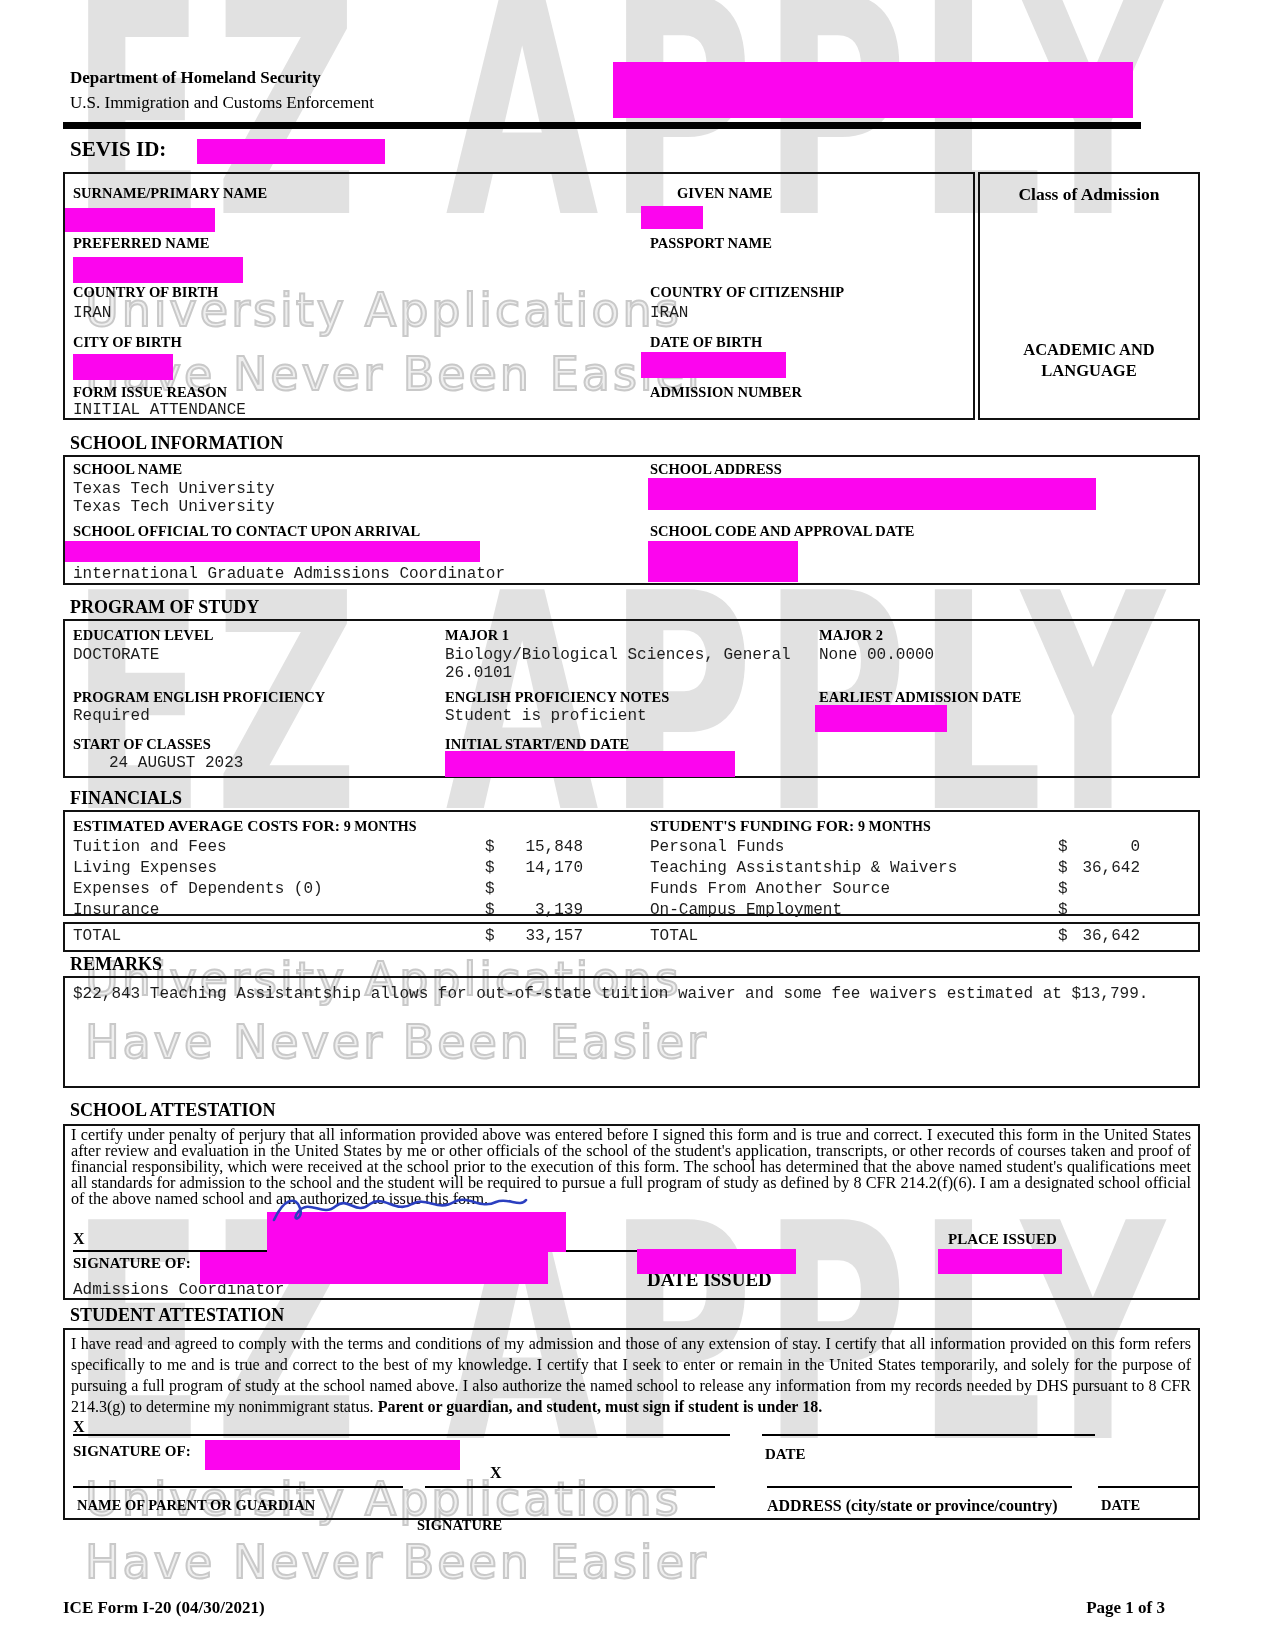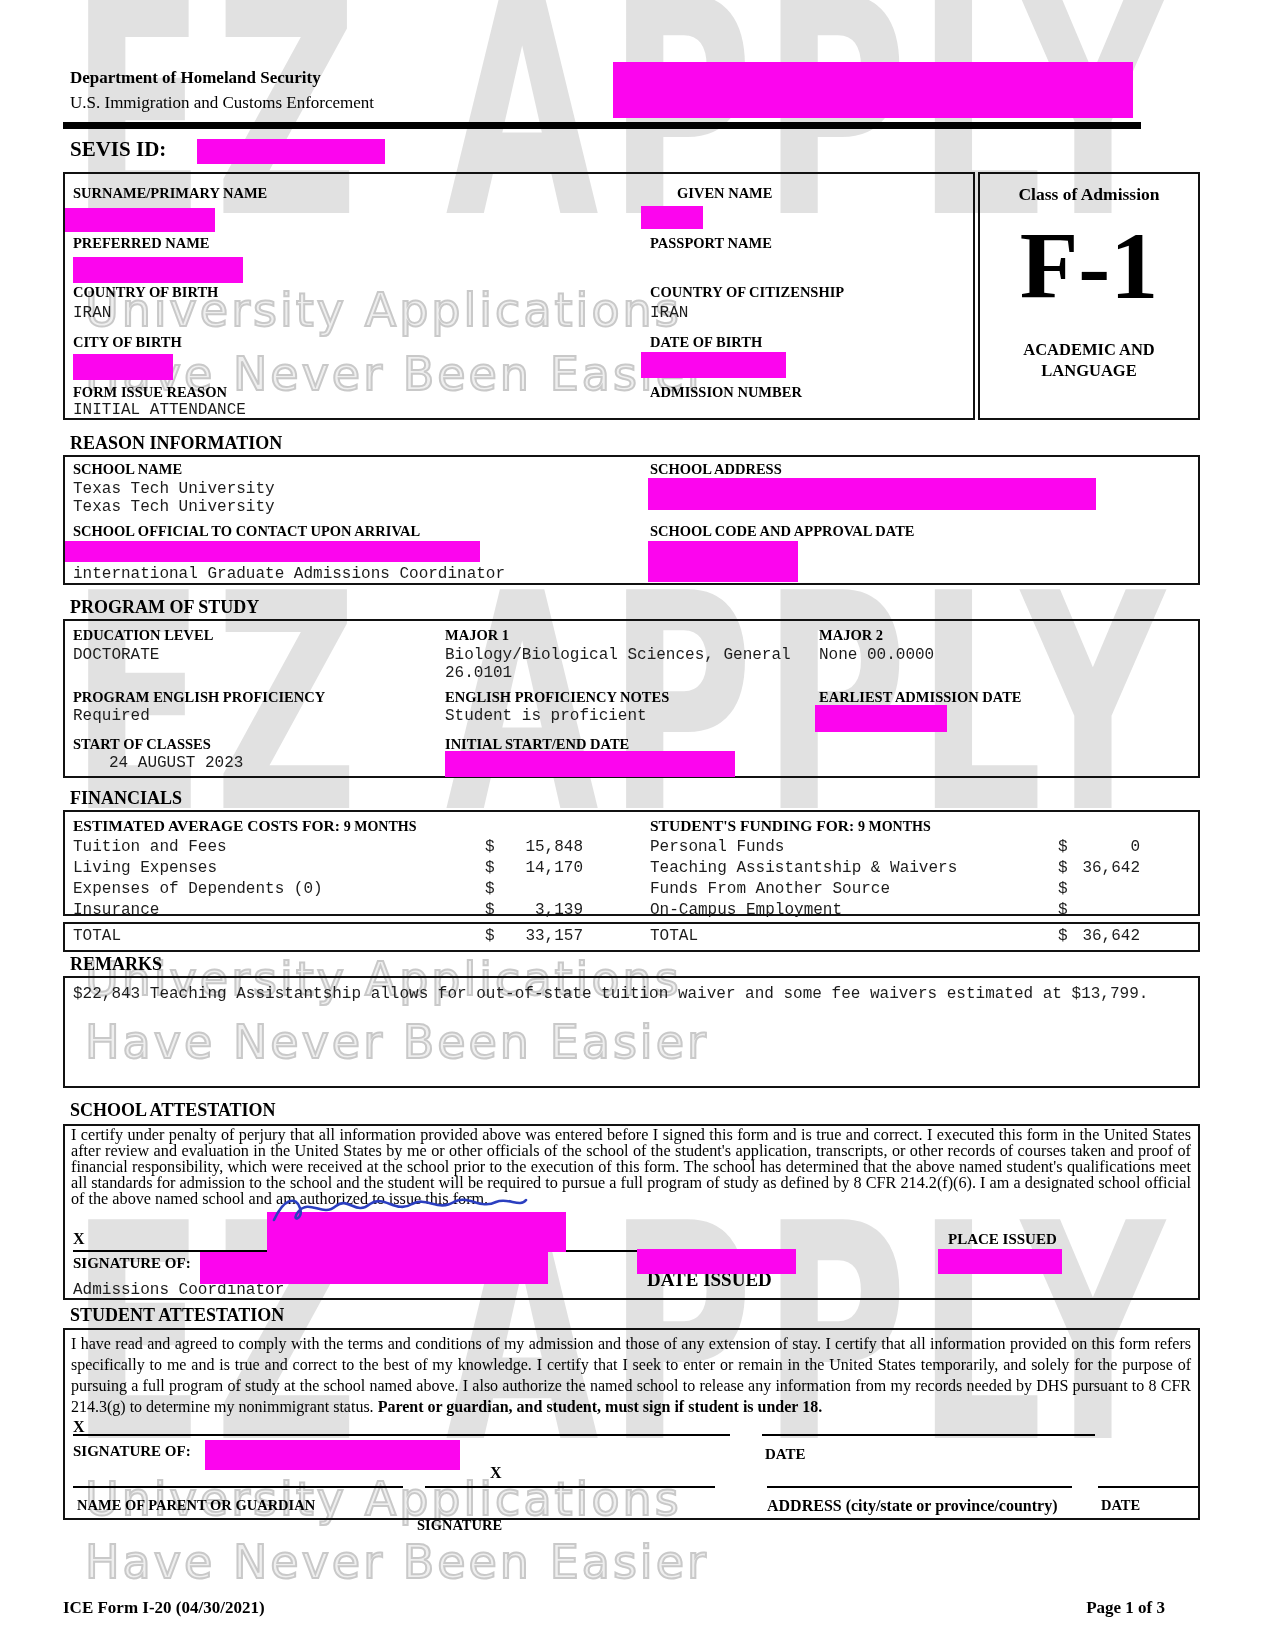--- a/index.html
+++ b/index.html
@@ -65,25 +65,24 @@
   <div class="redaction" style="left: 73px; top: 354px; width: 100px; height: 26px; background: rgb(252, 5, 238);"></div>
   <div class="abs z1 lbl" style="left:650px;top:335px;">DATE OF BIRTH</div>
   <div class="redaction" style="left: 641px; top: 352px; width: 145px; height: 26px; background: rgb(252, 5, 238);"></div>
 
   <div class="abs z1 lbl" style="left:73px;top:385px;">FORM ISSUE REASON</div>
   <div class="abs z1 mono" style="left:73px;top:402px;">INITIAL ATTENDANCE</div>
   <div class="abs z1 lbl" style="left:650px;top:385px;">ADMISSION NUMBER</div>
 
   <div class="box" style="left:978px;top:172px;width:222px;height:248px;"></div>
   <div class="abs z1" style="left:978px;top:184px;width:222px;text-align:center;font-weight:bold;font-size:17.5px;">Class of Admission</div>
-  <div class="abs z1" style="left:978px;top:218px;width:222px;text-align:center;font-weight:bold;font-size:96px;line-height:96px;">F-1</div>
   <div class="abs z1" style="left:978px;top:340px;width:222px;text-align:center;font-weight:bold;font-size:16.5px;">ACADEMIC AND</div>
   <div class="abs z1" style="left:978px;top:361px;width:222px;text-align:center;font-weight:bold;font-size:16.5px;">LANGUAGE</div>
 
-  <div class="abs z1 h1" style="left:70px;top:433px;">REASON INFORMATION</div>
+  <div class="abs z1 h1" style="left:70px;top:433px;">SCHOOL INFORMATION</div>
   <div class="box" style="left:63px;top:455px;width:1137px;height:130px;"></div>
   <div class="abs z1 lbl" style="left:73px;top:462px;">SCHOOL NAME</div>
   <div class="abs z1 mono" style="left:73px;top:481px;">Texas Tech University</div>
   <div class="abs z1 mono" style="left:73px;top:499px;">Texas Tech University</div>
   <div class="abs z1 lbl" style="left:650px;top:462px;">SCHOOL ADDRESS</div>
   <div class="redaction" style="left: 648px; top: 478px; width: 448px; height: 32px; background: rgb(252, 5, 238);"></div>
   <div class="abs z1 lbl" style="left:73px;top:524px;">SCHOOL OFFICIAL TO CONTACT UPON ARRIVAL</div>
   <div class="redaction" style="left: 65px; top: 541px; width: 415px; height: 21px; background: rgb(252, 5, 238);"></div>
   <div class="abs z1 mono" style="left:73px;top:566px;">international Graduate Admissions Coordinator</div>
   <div class="abs z1 lbl" style="left:650px;top:524px;">SCHOOL CODE AND APPROVAL DATE</div>

